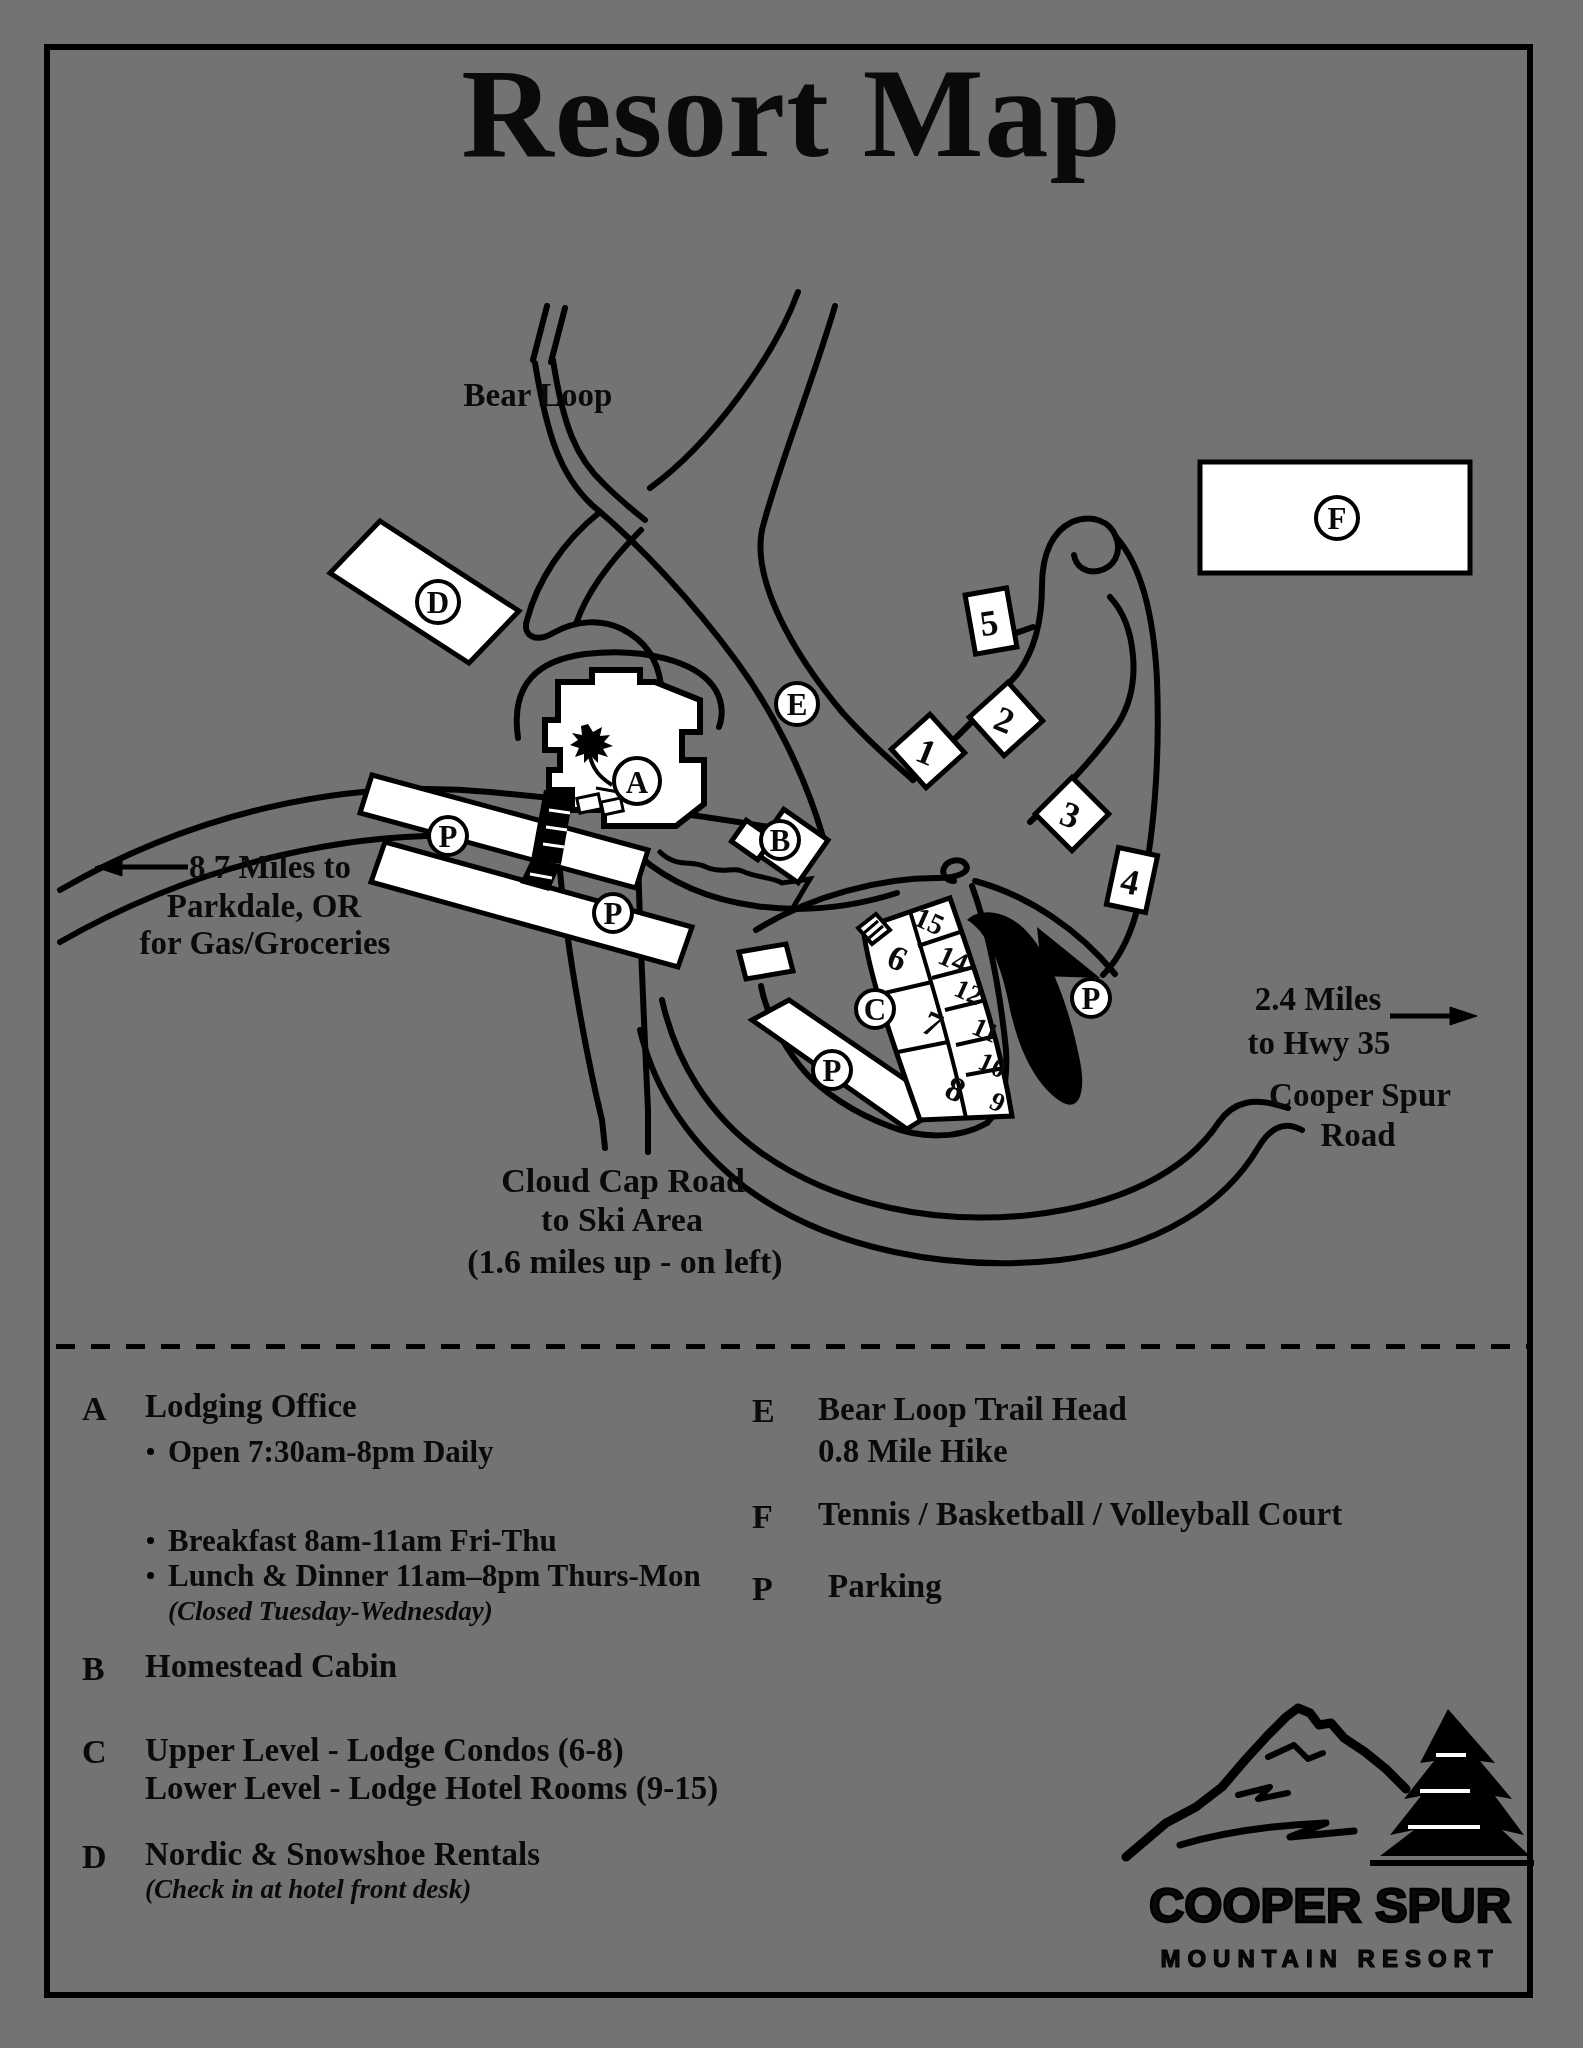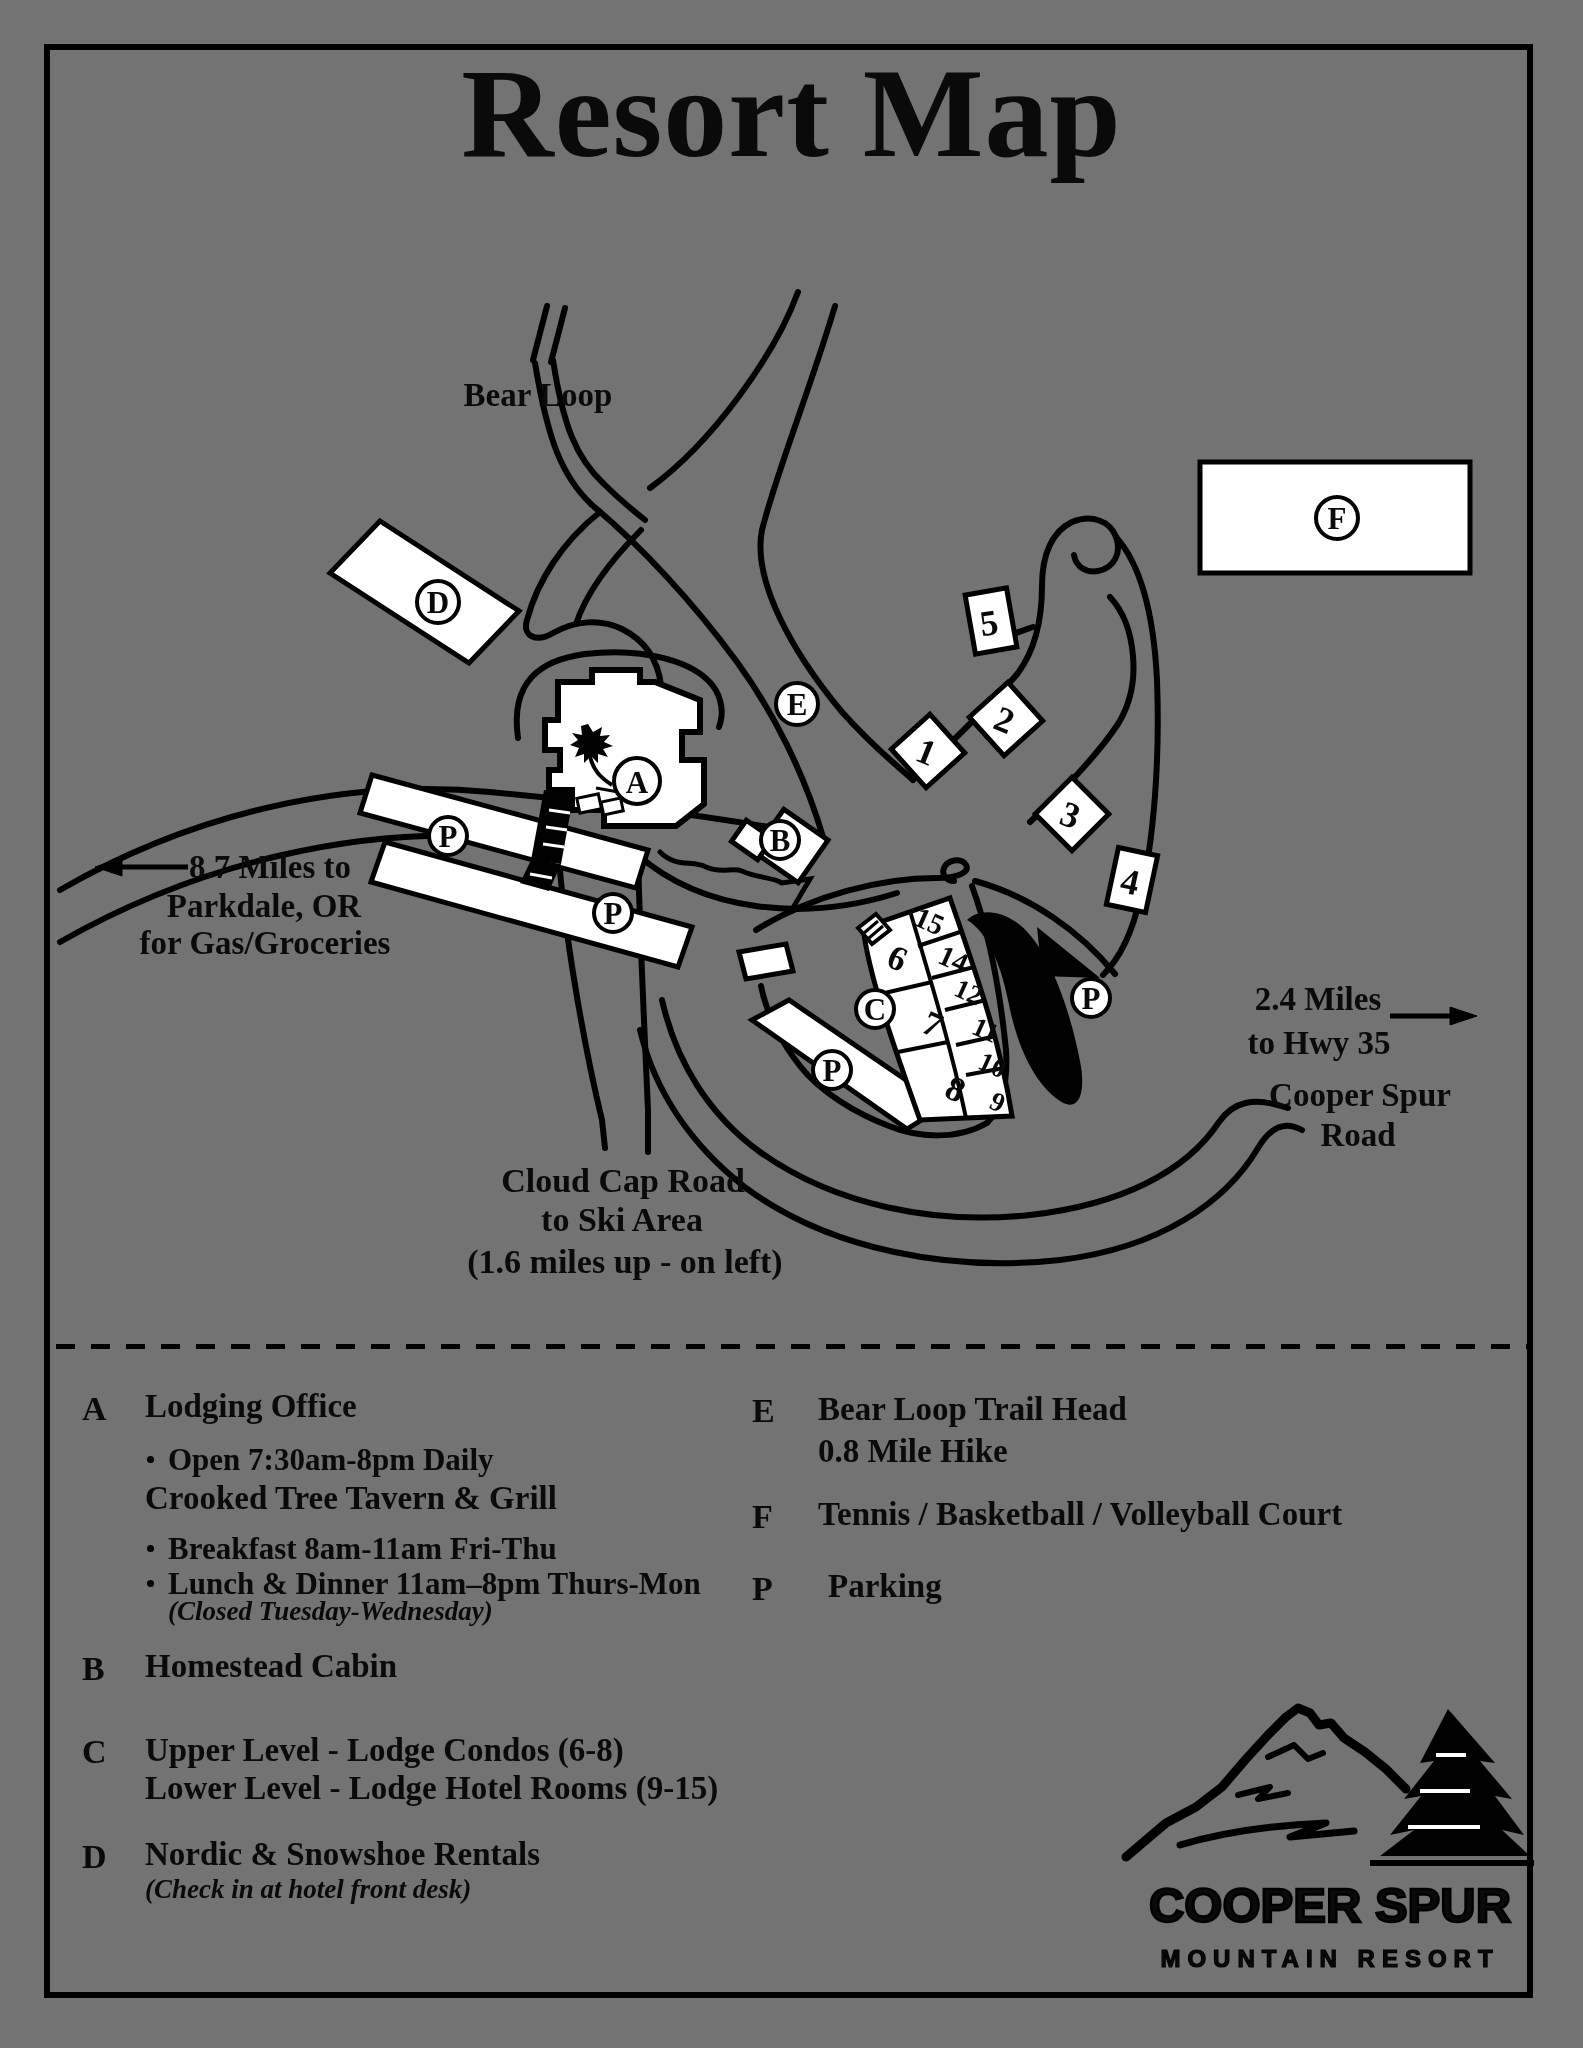--- a/index.html
+++ b/index.html
@@ -10,21 +10,21 @@
   .title{position:absolute;left:0;top:40px;width:100%;text-align:center;
         font-weight:bold;font-size:128px;letter-spacing:1px;}
   .map-svg{position:absolute;left:0;top:230px;}
   svg text{font-family:"Liberation Serif",serif;font-weight:bold;fill:#0a0a0a;}
   .dashed-sep{position:absolute;left:56px;top:1344px;width:1472px;height:5px;
         background:repeating-linear-gradient(90deg,#000 0 19px,transparent 19px 35px);}
   .abs{position:absolute;}
   .leg-letter{font-weight:bold;font-size:34px;}
   .leg-title{font-weight:bold;font-size:33px;white-space:nowrap;}
   .leg-line{font-weight:bold;font-size:33px;line-height:38px;white-space:nowrap;}
-  .bullet-row{white-space:nowrap;font-weight:bold;font-size:31px;margin-top:8px;}
+  .bullet-row{white-space:nowrap;font-weight:bold;font-size:31px;}
   .dot{display:inline-block;width:7px;height:7px;border-radius:50%;background:#000;
         margin-right:14px;vertical-align:7px;}
   .note{font-weight:bold;font-style:italic;font-size:27px;white-space:nowrap;}
   .wifi{font-weight:bold;font-size:35px;white-space:nowrap;}
   .logo{position:absolute;left:1118px;top:1695px;width:424px;text-align:center;}
   .logo-line1{font-family:"Liberation Sans",sans-serif;font-weight:bold;font-size:49px;
         letter-spacing:0px;-webkit-text-stroke:2.5px #000;white-space:nowrap;}
   .logo-line2{font-family:"Liberation Sans",sans-serif;font-weight:bold;font-size:24px;
         letter-spacing:7px;-webkit-text-stroke:1.2px #000;white-space:nowrap;margin-top:12px;}
 </style>
@@ -184,21 +184,20 @@
       <line x1="1390" y1="786" x2="1450" y2="786" stroke-width="5"></line>
       <polygon points="1450,777 1477,786 1450,795"></polygon>
     </g>
   </svg>
 
   <div class="dashed-sep"></div>
 
   <div class="abs leg-letter" style="left:82px;top:1390px;">A</div>
   <div class="abs leg-title" style="left:145px;top:1388px;">Lodging Office</div>
   <div class="abs bullet-row" style="left:147px;top:1434px;"><span class="dot"></span><span>Open 7:30am-8pm Daily</span></div>
-  <div class="abs leg-title" style="left:145px;top:1480px;">Crooked Tree Tavern &amp; Grill</div>
   <div class="abs bullet-row" style="left:147px;top:1523px;"><span class="dot"></span><span>Breakfast 8am-11am Fri-Thu</span></div>
   <div class="abs bullet-row" style="left:147px;top:1558px;"><span class="dot"></span><span>Lunch &amp; Dinner 11am–8pm Thurs-Mon</span></div>
   <div class="abs note" style="left:168px;top:1596px;">(Closed Tuesday-Wednesday)</div>
 
   <div class="abs leg-letter" style="left:82px;top:1650px;">B</div>
   <div class="abs leg-title" style="left:145px;top:1648px;">Homestead Cabin</div>
 
   <div class="abs leg-letter" style="left:82px;top:1733px;">C</div>
   <div class="abs leg-line" style="left:145px;top:1731px;">Upper Level - Lodge Condos (6-8)</div>
   <div class="abs leg-line" style="left:145px;top:1769px;">Lower Level - Lodge Hotel Rooms (9-15)</div>

